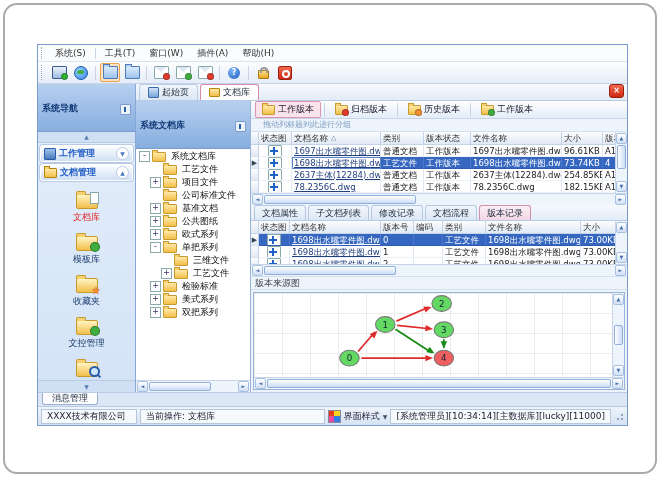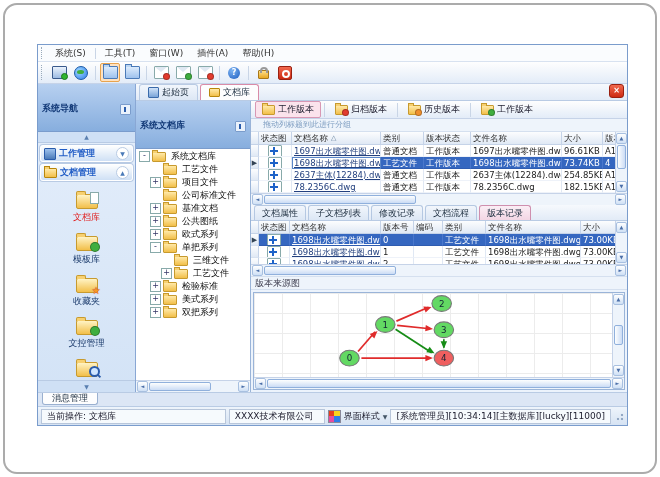--- a/index.html
+++ b/index.html
@@ -648,22 +648,22 @@
         </div>
       </div>
     </div>
   </div>
 
   <div class="bottom-tabs">
     <div class="btab">消息管理</div>
   </div>
 
   <div class="statusbar">
+    <div class="spanel sp-company">XXXX技术有限公司</div>
     <div class="spanel sp-op">当前操作: 文档库</div>
-    <div class="spanel sp-company">XXXX技术有限公司</div>
     <div class="style-btn">
       <span class="style-ico">
           <i></i>
           <i></i>
           <i></i>
           <i></i>
         </span>
       <span>界面样式</span>
       <span class="style-arrow">▼</span>
     </div>

